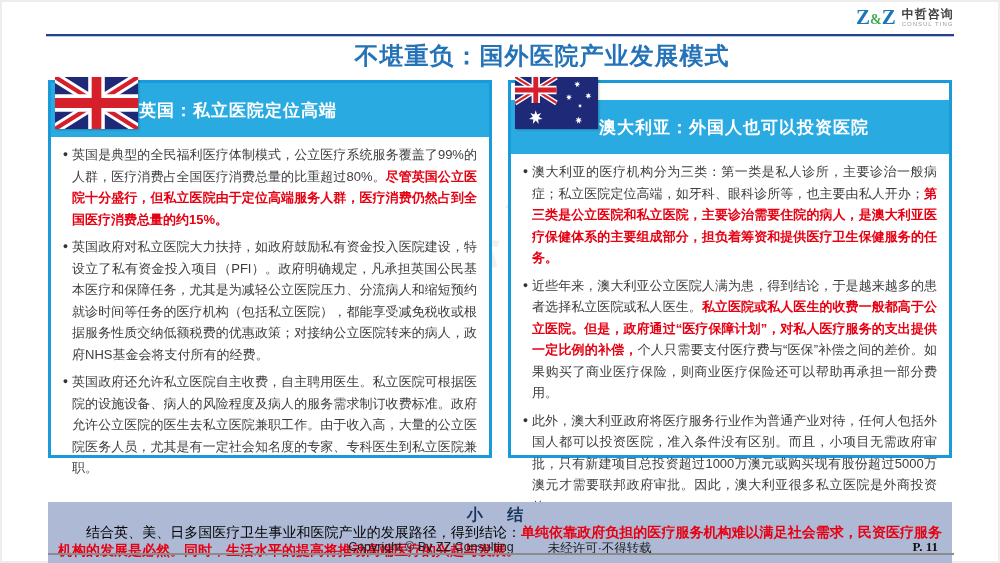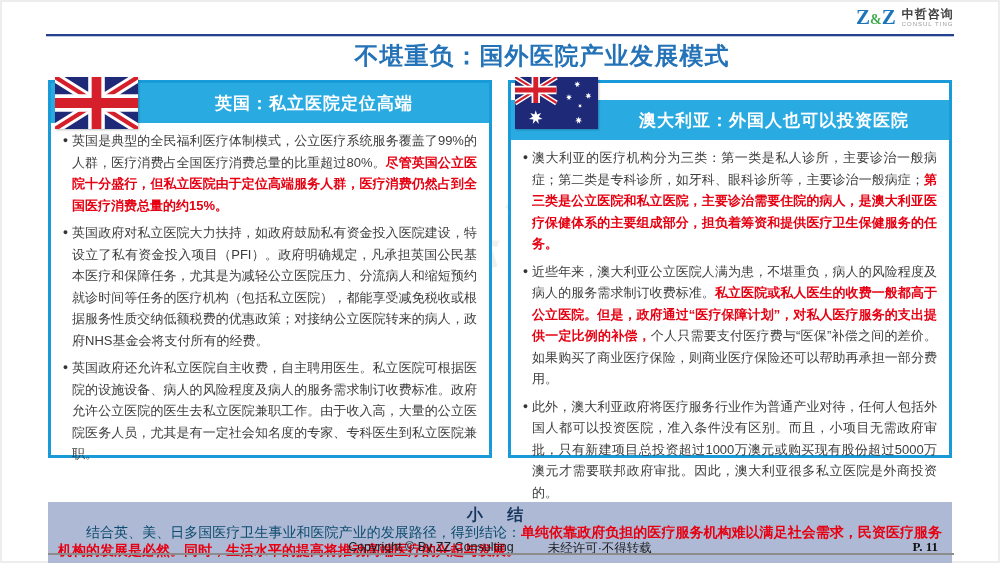--- a/index.html
+++ b/index.html
@@ -21,32 +21,32 @@
   .logo-en{font-size:6px;color:#9a9a9a;letter-spacing:1px;}
 
   
   .page-title{position:absolute;top:40px;left:0;right:0;text-align:center;padding-left:84px;
     font-size:24px;font-weight:bold;color:#2472b8;letter-spacing:1px;}
 
   
   .panel{position:absolute;top:80px;width:438px;height:372px;background:#fff;border:3px solid #189bd8;}
   .panel.left{left:48px;}
   .panel.right{left:508px;}
-  .panel-header{height:40px;background:#29abe2;display:flex;align-items:center;justify-content:center;}
+  .panel-header{height:54px;background:#29abe2;display:flex;align-items:center;justify-content:flex-start;}
   .panel.left  .panel-header{padding-left:88px;}
   .panel.right .panel-header{padding-left:88px;margin-top:17px;}
   .panel-header-label{color:#ffffff;font-weight:bold;font-size:17px;letter-spacing:1px;}
   .flag{position:absolute;top:-6px;left:4px;width:83px;height:52px;box-shadow:1px 1px 2px rgba(0,0,0,.25);}
   .panel-body{padding:7px 12px 6px 8px;}
   .bullet{display:flex;margin-bottom:6px;}
   .bullet-marker{width:13px;flex:0 0 13px;color:#333;font-size:9px;line-height:21.5px;text-align:center;}
   .bullet-text{flex:1;font-size:13px;line-height:21.5px;text-align:justify;}
   .seg-normal{color:#3d3d3d;}
   .seg-red{color:#e60012;font-weight:bold;}
-  .seg-navy{color:#0c4a6e;}
+  .seg-navy{color:#000000;}
 
   
   .summary{position:absolute;left:48px;top:466px;width:904px;height:66px;background:#aebad5;
     box-sizing:border-box;padding:3px 10px 0 10px;margin-top:36px;}
   .summary-title{text-align:center;font-size:16px;font-weight:bold;color:#17365d;letter-spacing:10px;line-height:19px;}
   .summary-text{font-size:14px;line-height:17.5px;text-indent:2em;text-align:justify;}
   .summary-text .seg-navy{font-weight:normal;}
   .summary-text .seg-red{font-weight:bold;}
 
   
@@ -122,25 +122,25 @@
     <use href="#st7" transform="translate(15,28) scale(5)"></use>
     <use href="#st7" transform="translate(45,5) scale(2.3)"></use>
     <use href="#st7" transform="translate(53,13) scale(2.3)"></use>
     <use href="#st7" transform="translate(47,20) scale(1.5)"></use>
     <use href="#st7" transform="translate(39,14) scale(2.3)"></use>
     <use href="#st7" transform="translate(46,30) scale(2.6)"></use>
   </svg>
   <div class="panel-body">
       <div class="bullet">
         <span class="bullet-marker">●</span>
-        <div class="bullet-text"><span class="seg-normal">澳大利亚的医疗机构分为三类：第一类是私人诊所，主要诊治一般病症；第二类是专科诊所，如牙科、眼科诊所等，主要诊治一般病症；</span><span class="seg-red">第三类是公立医院和私立医院，主要诊治需要住院的病人，是澳大利亚医疗保健体系的主要组成部分，担负着筹资和提供医疗卫生保健服务的任务。</span></div>
+        <div class="bullet-text"><span class="seg-normal">澳大利亚的医疗机构分为三类：第一类是私人诊所，主要诊治一般病症；私立医院定位高端，如牙科、眼科诊所等，也主要由私人开办；</span><span class="seg-red">第三类是公立医院和私立医院，主要诊治需要住院的病人，是澳大利亚医疗保健体系的主要组成部分，担负着筹资和提供医疗卫生保健服务的任务。</span></div>
       </div>
       <div class="bullet">
         <span class="bullet-marker">●</span>
-        <div class="bullet-text"><span class="seg-normal">近些年来，澳大利亚公立医院人满为患，不堪重负，病人的风险程度及病人的服务需求制订收费标准。</span><span class="seg-red">私立医院或私人医生的收费一般都高于公立医院。但是，政府通过“医疗保障计划”，对私人医疗服务的支出提供一定比例的补偿，</span><span class="seg-normal">个人只需要支付医疗费与“医保”补偿之间的差价。如果购买了商业医疗保险，则商业医疗保险还可以帮助再承担一部分费用。</span></div>
+        <div class="bullet-text"><span class="seg-normal">近些年来，澳大利亚公立医院人满为患，得到结论，于是越来越多的患者选择私立医院或私人医生。</span><span class="seg-red">私立医院或私人医生的收费一般都高于公立医院。但是，政府通过“医疗保障计划”，对私人医疗服务的支出提供一定比例的补偿，</span><span class="seg-normal">个人只需要支付医疗费与“医保”补偿之间的差价。如果购买了商业医疗保险，则商业医疗保险还可以帮助再承担一部分费用。</span></div>
       </div>
       <div class="bullet">
         <span class="bullet-marker">●</span>
         <div class="bullet-text"><span class="seg-normal">此外，澳大利亚政府将医疗服务行业作为普通产业对待，任何人包括外国人都可以投资医院，准入条件没有区别。而且，小项目无需政府审批，只有新建项目总投资超过1000万澳元或购买现有股份超过5000万澳元才需要联邦政府审批。因此，澳大利亚很多私立医院是外商投资的。</span></div>
       </div>
     </div>
 </div>
 
 <div class="summary">
   <div class="summary-title">小  结</div>

